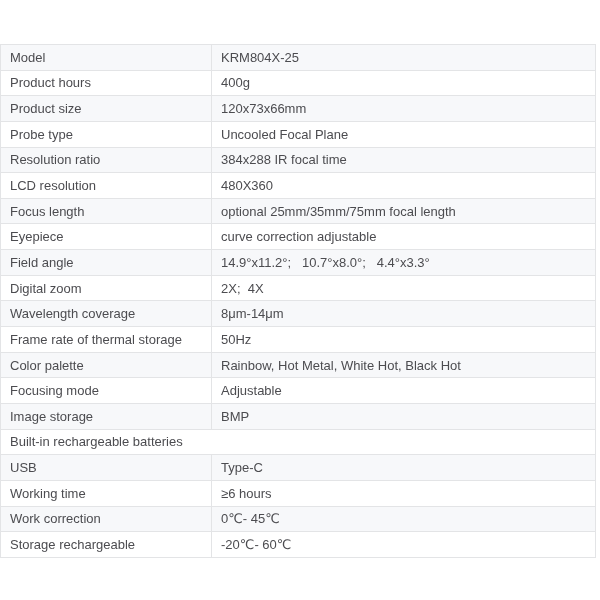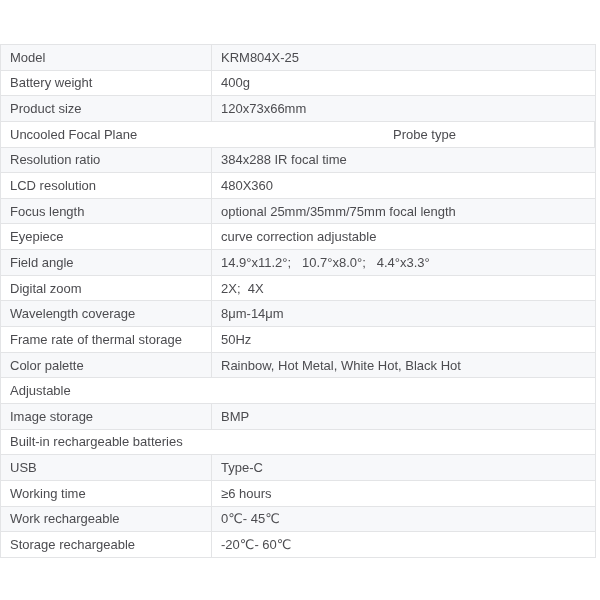--- a/index.html
+++ b/index.html
@@ -55,30 +55,30 @@
 <body>
 
 <div class="page">
   <div class="spec-table">
 
     <div class="spec-row">
       <div class="cell label">Model</div>
       <div class="cell value">KRM804X-25</div>
     </div>
     <div class="spec-row">
-      <div class="cell label">Battery weight</div>
+      <div class="cell label">Product hours</div>
       <div class="cell value">400g</div>
     </div>
     <div class="spec-row">
       <div class="cell label">Product size</div>
       <div class="cell value">120x73x66mm</div>
     </div>
     <div class="spec-row">
+      <div class="cell label">Probe type</div>
       <div class="cell value">Uncooled Focal Plane</div>
-      <div class="cell label">Probe type</div>
     </div>
     <div class="spec-row">
       <div class="cell label">Resolution ratio</div>
       <div class="cell value">384x288 IR focal time</div>
     </div>
     <div class="spec-row">
       <div class="cell label">LCD resolution</div>
       <div class="cell value">480X360</div>
     </div>
     <div class="spec-row">
@@ -103,39 +103,40 @@
     </div>
     <div class="spec-row">
       <div class="cell label">Frame rate of thermal storage</div>
       <div class="cell value">50Hz</div>
     </div>
     <div class="spec-row">
       <div class="cell label">Color palette</div>
       <div class="cell value">Rainbow, Hot Metal, White Hot, Black Hot</div>
     </div>
     <div class="spec-row">
+      <div class="cell label">Focusing mode</div>
       <div class="cell value">Adjustable</div>
     </div>
     <div class="spec-row">
       <div class="cell label">Image storage</div>
       <div class="cell value">BMP</div>
     </div>
     <div class="spec-row">
       <div class="cell value">Built-in rechargeable batteries</div>
     </div>
     <div class="spec-row">
       <div class="cell label">USB</div>
       <div class="cell value">Type-C</div>
     </div>
     <div class="spec-row">
       <div class="cell label">Working time</div>
       <div class="cell value">≥6 hours</div>
     </div>
     <div class="spec-row">
-      <div class="cell label">Work rechargeable</div>
+      <div class="cell label">Work correction</div>
       <div class="cell value">0℃- 45℃</div>
     </div>
     <div class="spec-row">
       <div class="cell label">Storage rechargeable</div>
       <div class="cell value">-20℃- 60℃</div>
     </div>
 
   </div>
 </div>
 

